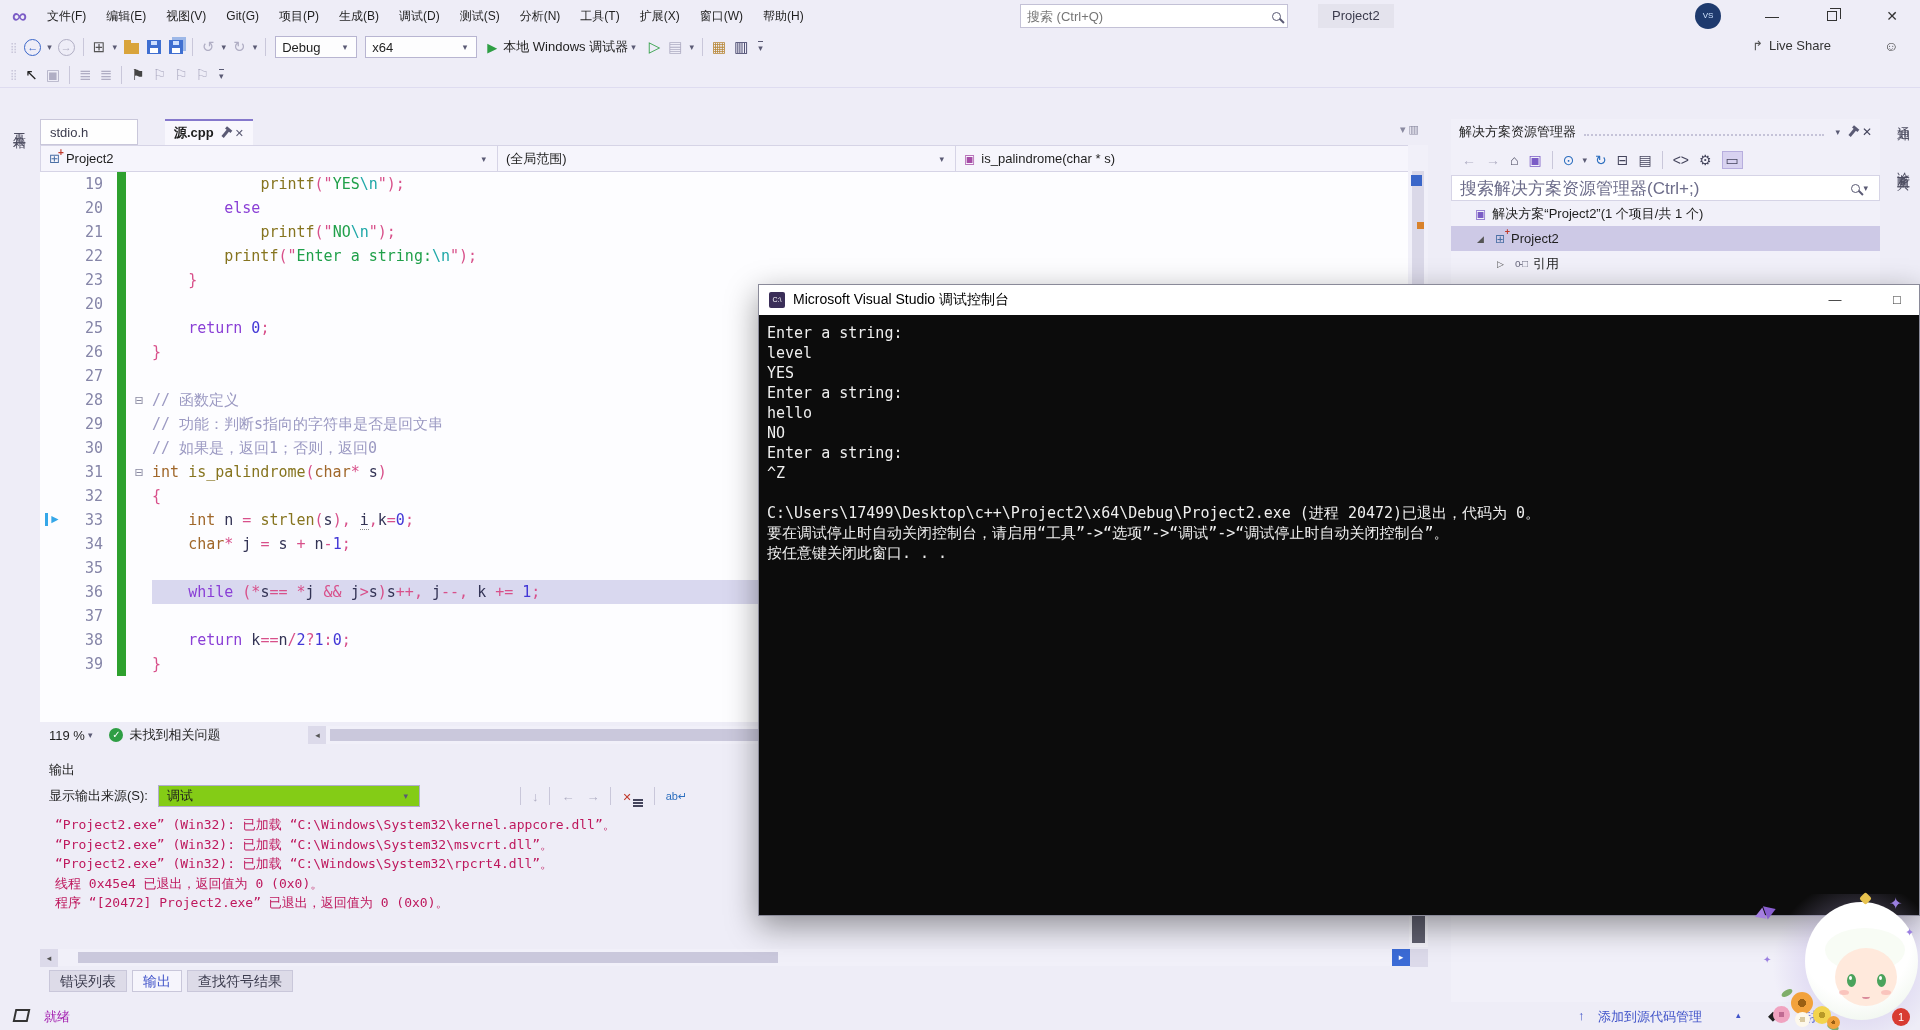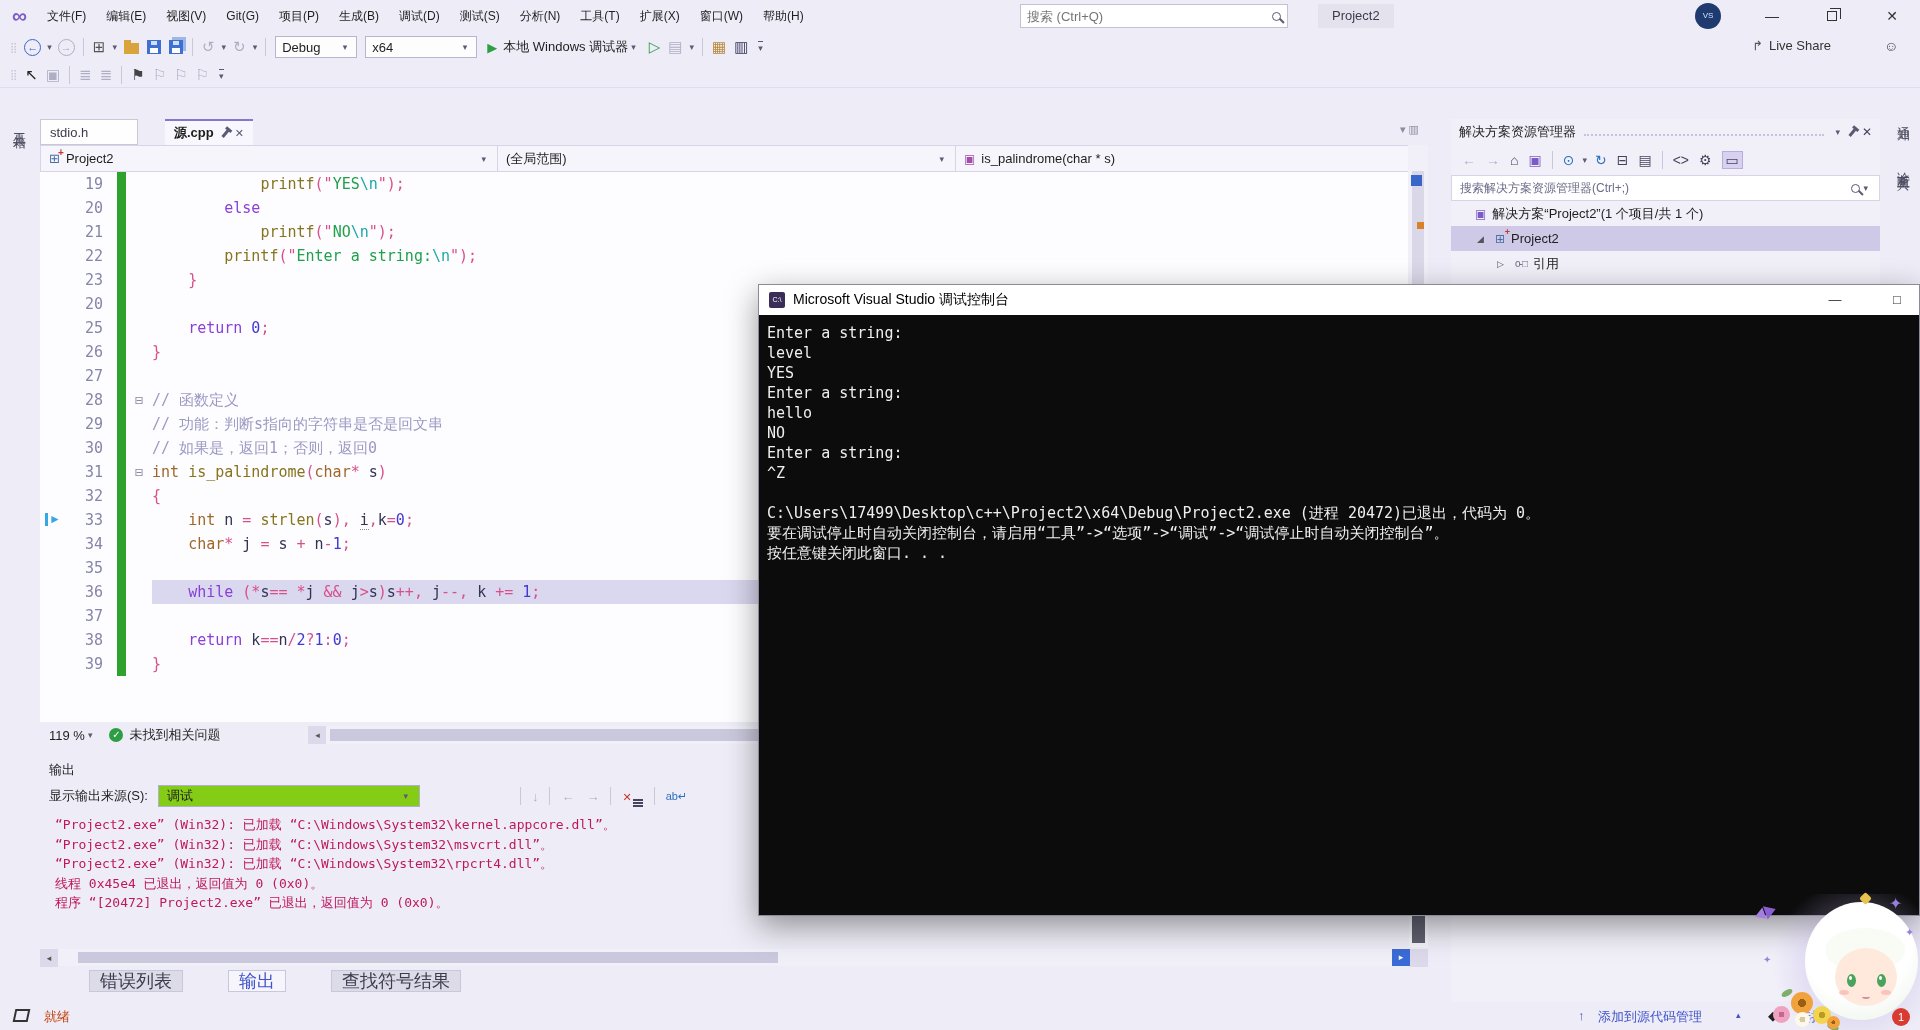--- a/index.html
+++ b/index.html
@@ -97,21 +97,21 @@
   #ed-status .track .thumb { position:absolute; left:4px; top:3px; width:560px; height:12px; background:#cac8dc; }
 
   
   #solexp { left:1451px; top:119px; width:429px; height:883px; background:#f1f0f9; font-size:13px; color:#1e1e1e; }
   #se-title { height:26px; display:flex; align-items:center; padding:0 8px; }
   #se-title .leader { flex:1; border-bottom:2px dotted #c5c3d8; margin:0 8px; height:8px;}
   #se-toolbar { height:30px; display:flex; align-items:center; padding:0 6px; color:#44445c; }
   #se-toolbar .tbi { font-size:14px; margin:0 5px; }
   .seboxsel { background:#d8d2f0; border:1px solid #b7aede; padding:0 3px; }
   #se-search { height:26px; background:#fff; border:1px solid #d6d4e6; display:flex; align-items:center; padding:0 8px; color:#6c6c8a; }
-  #se-search span.q { flex:1; font-size:12px; }
+  #se-search span.q { flex:1; font-size:17px; }
   .trow { height:25px; display:flex; align-items:center; }
   .trow.sel { background:#cdc9e6; }
   .exp { width:18px; font-size:9px; color:#555; }
   .ticon { margin-right:6px; font-size:12px; }
   .solution-icon { color:#7b5cc6; }
   .project-icon { color:#4a6fa5; position:relative; }
   .project-icon::after { content:'+'; position:absolute; right:-5px; top:-5px; color:#c0392b; font-size:9px; font-weight:bold;}
   .references-icon { color:#6b6b80; font-size:10px; letter-spacing:-1px;}
 
   
@@ -126,28 +126,28 @@
   .lines3 { display:inline-block; width:10px; border-top:2px solid #44445c; box-shadow:0 3px 0 #44445c, 0 6px 0 #44445c; height:1px; margin-left:1px;}
   #out-lines { height:136px; overflow:hidden; padding:4px 0 0 15px; font:13px "DejaVu Sans Mono",monospace; color:#be185d; }
   .out-line { line-height:19.5px; white-space:pre; }
   #out-vscroll { position:absolute; left:1369px; top:52px; width:19px; height:136px; background:#f4f3fa; }
   #out-vscroll .thumb { position:absolute; left:3px; top:28px; width:13px; height:104px; background:#5f5f6e; }
   #out-hscroll { position:absolute; left:0; top:190px; width:1388px; height:17px; display:flex; }
   #out-hscroll .track { flex:1; background:#f1f0f9; position:relative;}
   #out-hscroll .track .thumb { position:absolute; left:20px; top:3px; width:700px; height:11px; background:#cac8dc; }
   .hsbtn-blue { width:18px; height:17px; background:#3b6bd6; color:#fff; font-size:9px; text-align:center; line-height:17px; }
   #btabs { position:absolute; left:9px; top:211px; display:flex; gap:5px; }
-  .btab { height:22px; padding:0 10px; background:#dddbe8; border:1px solid #c9c7da; font-size:18px;
-    color:#3b3b4d; line-height:20px;margin-left:40px; }
+  .btab { height:22px; padding:0 10px; background:#dddbe8; border:1px solid #c9c7da; font-size:14px;
+    color:#3b3b4d; line-height:20px; }
   .btab.active { background:#f6f5fc; color:#4053c9; }
 
   
   #statusbar { left:0; top:1002px; width:1920px; height:28px; background:#eeedf7; font-size:13px; }
   #ready-icon { position:absolute; left:14px; top:7px; width:15px; height:13px; border:2px solid #333; transform:skewX(-12deg); }
-  #ready-text { position:absolute; left:44px; top:6px; color:#c2410c; }
+  #ready-text { position:absolute; left:44px; top:6px; color:#a21caf; }
   .sb-blue { color:#4053c9; }
 
   
   #console { left:758px; top:284px; width:1162px; height:632px; background:#0c0c0c; border:1px solid #8a8a99;
     box-shadow:0 10px 30px rgba(0,0,0,.4); z-index:50; }
   #con-title { height:30px; background:#fff; display:flex; align-items:center; padding-left:10px; position:relative; overflow:hidden;}
   #con-ico { width:16px; height:16px; background:#3a2e58; border-radius:2px; color:#fff; font-size:7px;
     text-align:center; line-height:16px; margin-right:8px; }
   #con-title .t { font-size:14px; color:#000; }
   .conbtn { position:absolute; top:0; width:32px; height:30px; text-align:center; line-height:30px; font-size:13px; color:#333; }

